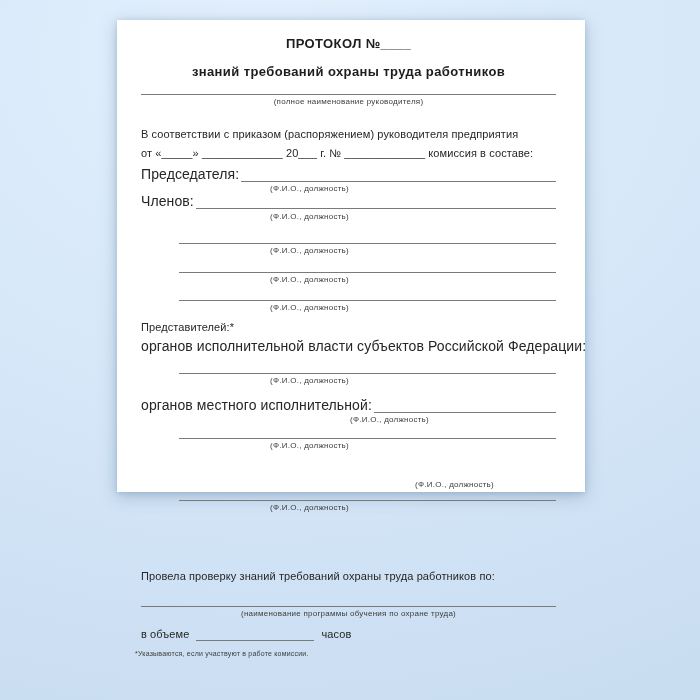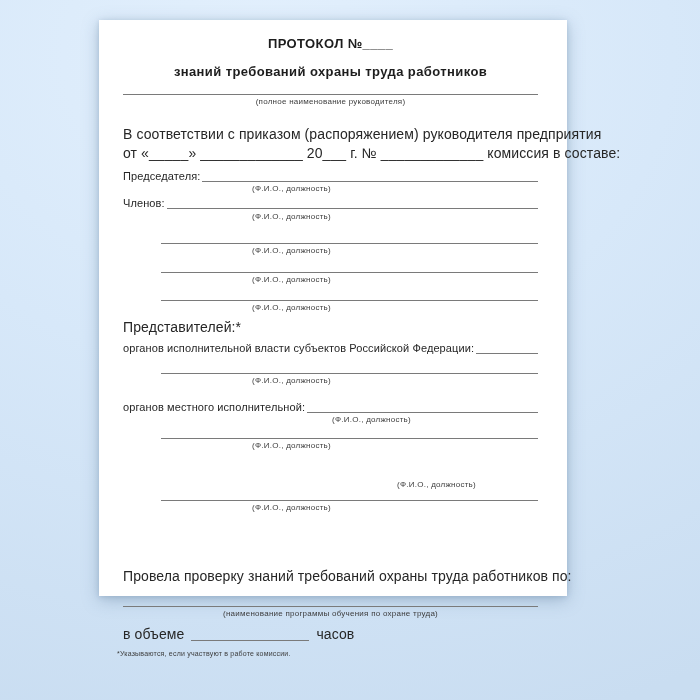--- a/index.html
+++ b/index.html
@@ -7,38 +7,38 @@
     width:700px;height:700px;overflow:hidden;
     font-family:"Liberation Sans", sans-serif;
     background:#d5e6f8;
   }
   .bg{
     position:relative;width:700px;height:700px;
     background:
       radial-gradient(ellipse 900px 700px at 38% 8%, #e3f0fd 0%, #d7e8f9 45%, #c9ddf1 100%);
   }
   .paper{
-    position:absolute;left:99px;top:20px;width:468px;height:576px;
+    position:absolute;left:117px;top:20px;width:468px;height:472px;
     background:#ffffff;
     box-shadow:0 4px 16px rgba(96,126,158,0.40), 0 1px 5px rgba(96,126,158,0.28);
   }
   .abs{position:absolute;}
   .title{
     left:24px;right:29px;text-align:center;
     font-size:13px;font-weight:bold;color:#1d1d1d;letter-spacing:0.4px;line-height:14px;
     white-space:nowrap;
   }
   .body-text{
-    font-size:14px;color:#262626;letter-spacing:0.1px;line-height:13px;white-space:nowrap;
+    font-size:11px;color:#262626;letter-spacing:0.1px;line-height:13px;white-space:nowrap;
   }
   .row{
     left:24px;right:29px;display:flex;align-items:flex-end;height:12px;
   }
   .row .lbl{
-    font-size:11px;color:#262626;letter-spacing:0.1px;white-space:nowrap;
+    font-size:14px;color:#262626;letter-spacing:0.1px;white-space:nowrap;
   }
   .fill-line{
     flex:1;border-bottom:1px solid #7a7a7a;height:1px;margin-left:2px;
   }
   .rule-full{
     left:24px;right:29px;border-top:1px solid #7a7a7a;height:0;
   }
   .rule-indent{
     left:62px;right:29px;border-top:1px solid #7a7a7a;height:0;
   }

